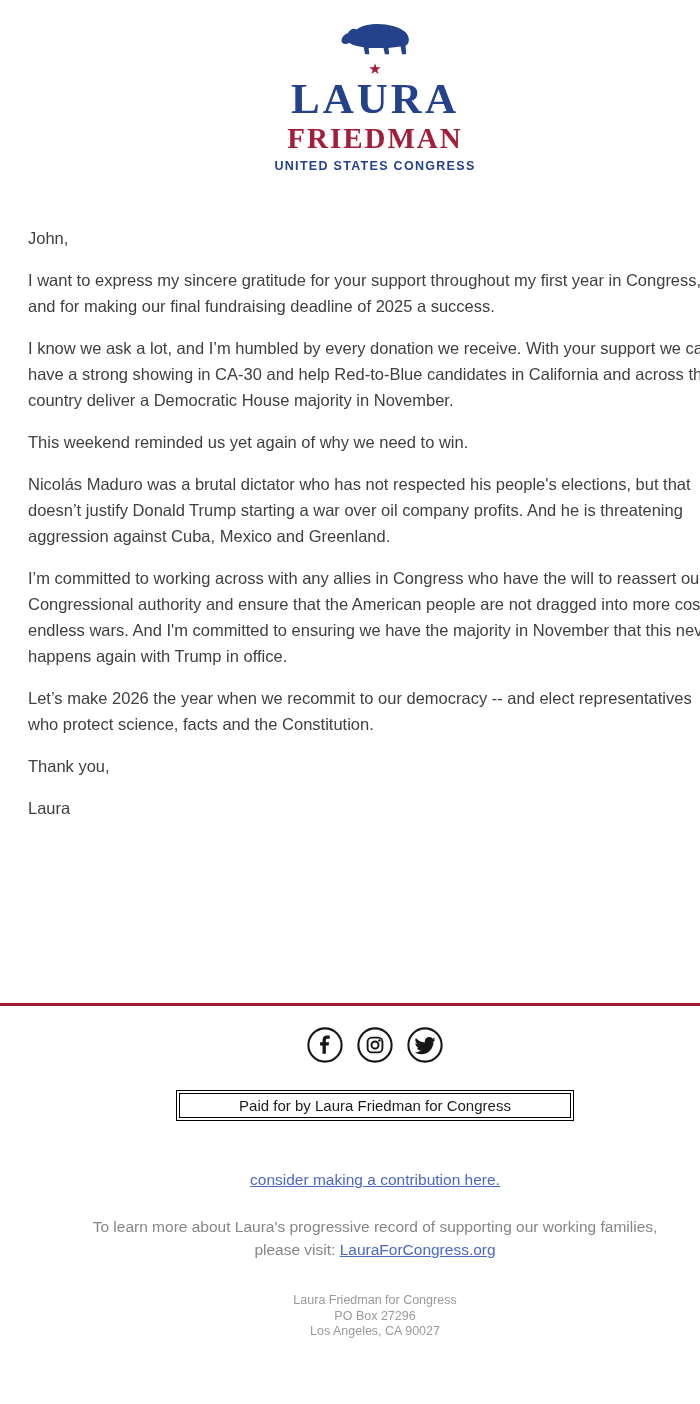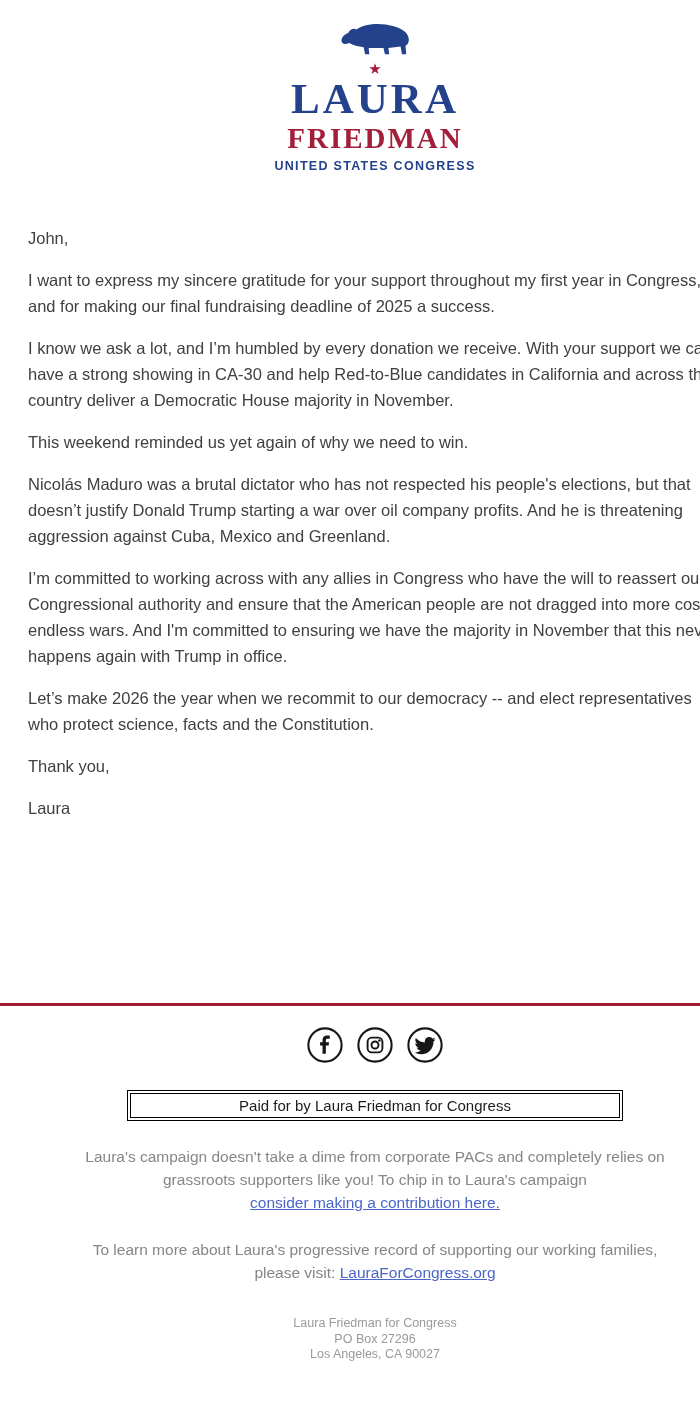--- a/index.html
+++ b/index.html
@@ -39,21 +39,21 @@
   
   .letter{margin-top:52px;font-size:16.5px;line-height:26px;color:var(--text);}
   .letter p{margin:0 0 16px 0;}
   .letter p:last-child{margin-bottom:0;}
   
   .divider{margin-top:182px;height:3px;background:var(--divider);border:none;width:100%;}
   .social-row{margin-top:20px;display:flex;justify-content:center;gap:12px;}
   .soc{display:block;width:38px;height:38px;cursor:pointer;}
   .soc svg{width:38px;height:38px;display:block;}
   .paid-box{
-    width:496px;margin:26px auto 0 auto;
+    width:398px;margin:26px auto 0 auto;
     border:1px solid #000;padding:2px;background:#fff;
   }
   .paid-box-inner{
     border:1px solid #000;text-align:center;
     font-size:15px;line-height:21px;color:#1c1c1c;padding:1px 4px;
   }
   .f-p{
     max-width:586px;margin:24px auto 0 auto;text-align:center;
     font-size:15.5px;line-height:23px;color:var(--muted);
   }
@@ -119,21 +119,20 @@
         </g>
       </svg>
     </a>
   </div>
 
   <div class="paid-box">
     <div class="paid-box-inner">Paid for by Laura Friedman for Congress</div>
   </div>
 
   <p class="f-p">
-    <span>Laura's campaign doesn't take a dime from corporate PACs and completely relies on grassroots supporters like you! To chip in to Laura's campaign</span>
     <br>
     <a>consider making a contribution here.</a>
   </p>
 
   <p class="f-p">
     <span>To learn more about Laura's progressive record of supporting our working families, please visit: </span><a>LauraForCongress.org</a>
   </p>
 
 
   <div class="address">

